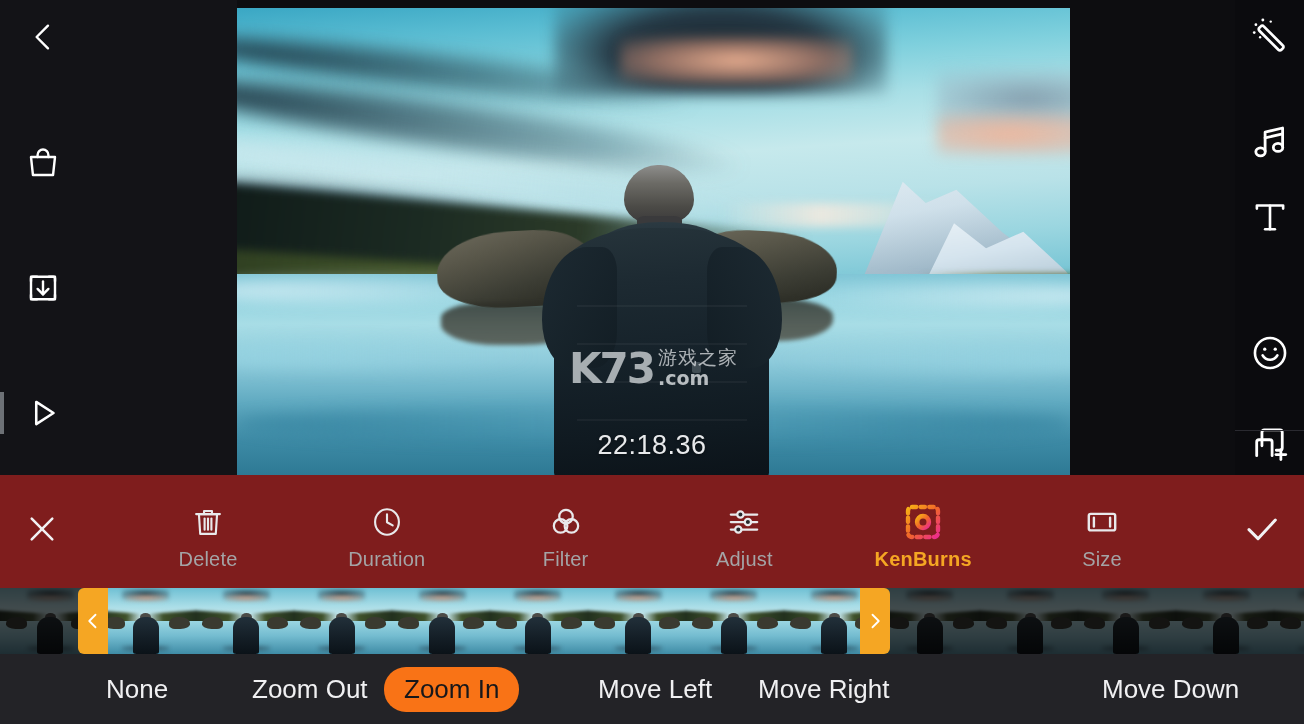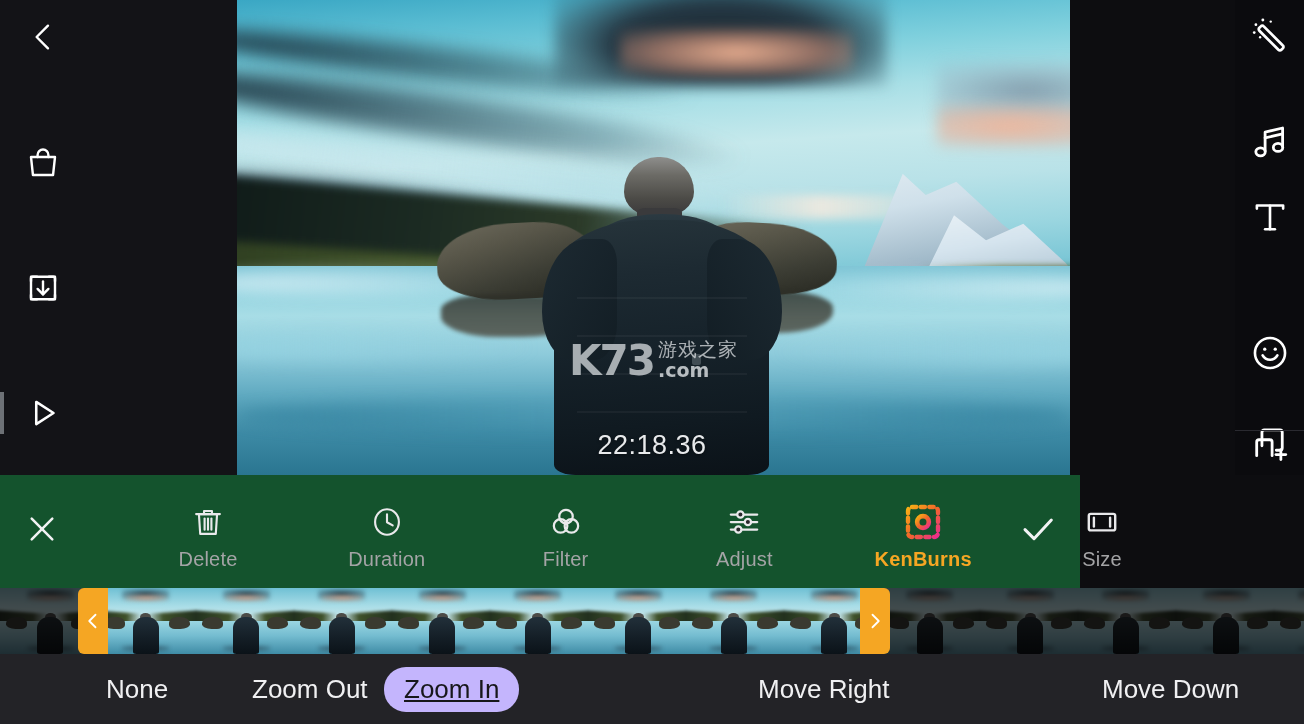--- a/index.html
+++ b/index.html
@@ -64,21 +64,21 @@
   .rr-text  { top: 180px; }
   .rr-emoji { top: 316px; }
   .rr-pip   { top: 405px; }
   .rr-divider {
     position: absolute; left: 0; right: 0; top: 430px;
     height: 1px; background: #2a2a30;
   }
 
   
   .video {
-    position: absolute; left: 237px; top: 0;
+    position: absolute; left: 237px; top: 8px;
     width: 833px; height: 475px;
     overflow: hidden;
     background: #1d4ed8;
   }
   .vid-layer { position: absolute; inset: 0; }
 
   
   .sky {
     position: absolute; left: 0; top: 0; width: 100%; height: 56%;
     background:
@@ -302,22 +302,22 @@
     font-family: "Liberation Sans", sans-serif;
     font-size: 27px; letter-spacing: .5px;
     color: #e8eaec;
     text-shadow: 0 1px 3px rgba(0,0,0,.5);
     pointer-events: none;
   }
 
   
   .toolbar {
     position: absolute; left: 0; top: 475px;
-    width: 1080px; height: 113px;
-    background: #14532d;
+    width: 1304px; height: 113px;
+    background: #7f1d1d;
     z-index: 4;
   }
   .tb-close {
     position: absolute; left: 18px; top: 30px;
     width: 48px; height: 48px;
     display: flex; align-items: center; justify-content: center;
     cursor: pointer;
   }
   .tb-check {
     position: absolute; right: 18px; top: 30px;
@@ -429,21 +429,21 @@
     background: #232327;
     display: flex; align-items: center;
     z-index: 4;
   }
   .opt {
     font-size: 26px; color: #f0f0f2;
     padding: 7px 20px; border-radius: 22px;
     white-space: nowrap; cursor: pointer;
   }
   .opt.selected {
-    background: #c4b5fd; color: #17171a; font-weight: 500; text-decoration: underline;
+    background: #f97316; color: #17171a; font-weight: 500;
   }
 </style>
 </head>
 <body>
 
 <div class="app">
 
   <div class="stage">
 
     <div class="left-rail">
@@ -908,17 +908,18 @@
       <svg width="20" height="24" viewBox="0 0 24 24" fill="none" stroke="#fff" stroke-width="2.2" stroke-linecap="round" stroke-linejoin="round">
         <polyline points="9,4.5 16.5,12 9,19.5"></polyline>
       </svg>
     </div>
   </div>
 
   <div class="options" id="optrow">
       <div class="opt" style="position: absolute; left: 86px;">None</div>
       <div class="opt" style="position: absolute; left: 232px;">Zoom Out</div>
       <div class="opt selected" style="position: absolute; left: 384px;">Zoom In</div>
+      <div class="opt" style="position: absolute; left: 578px;">Move Left</div>
       <div class="opt" style="position: absolute; left: 738px;">Move Right</div>
       <div class="opt" style="position: absolute; left: 1082px;">Move Down</div>
     </div>
 
 </div>
 
 </body></html>

